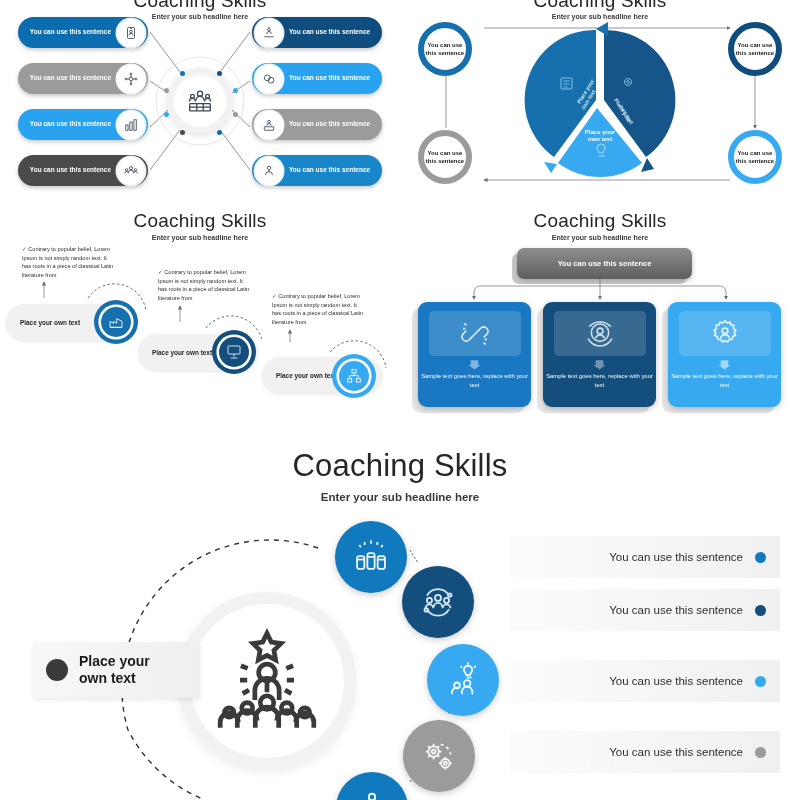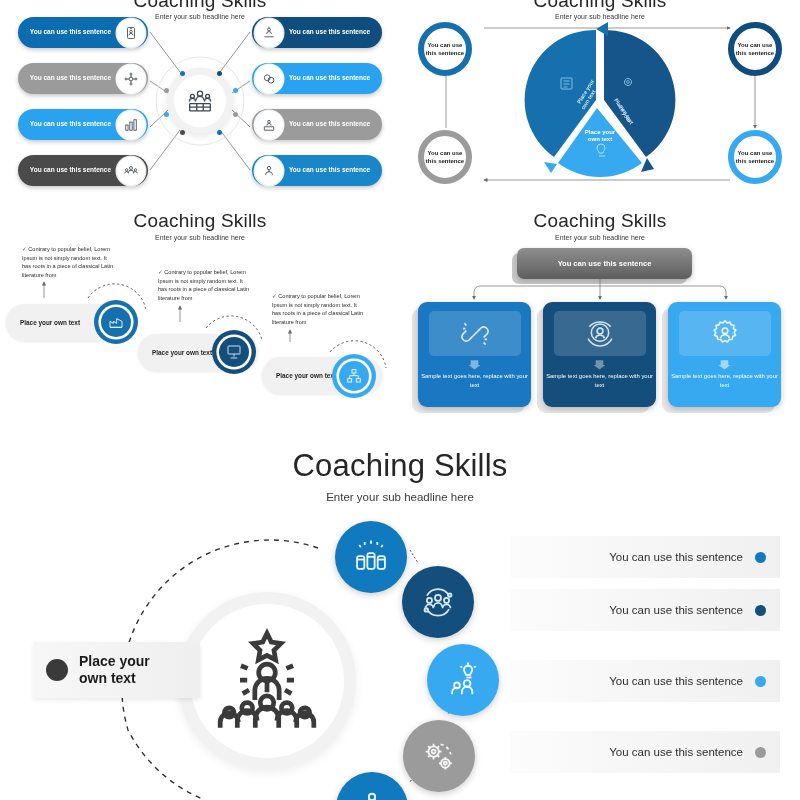--- a/index.html
+++ b/index.html
@@ -8,21 +8,21 @@
     font-family: "Liberation Sans", sans-serif;
     background:#ffffff;
     color:#333;
     position:relative;
     overflow:hidden;
   }
   .panel { position:absolute; background:#fff; }
 
   
   .ttl { text-align:center; font-weight:400; color:#262626; letter-spacing:.2px; }
-  .sub { text-align:center; color:#3a3a3a; }
+  .sub { text-align:center; color:#3a3a3a;font-weight:bold; }
 
   
   #p1 { left:0; top:0; width:400px; height:200px; }
   #p1 .ttl { font-size:19px; margin-top:-10px; }
   #p1 .sub { font-size:7px; margin-top:1px; }
 
   .pill {
     position:absolute; height:31px; width:130px;
     border-radius:16px; display:flex; align-items:center;
     box-shadow:0 2px 4px rgba(0,0,0,.22);

